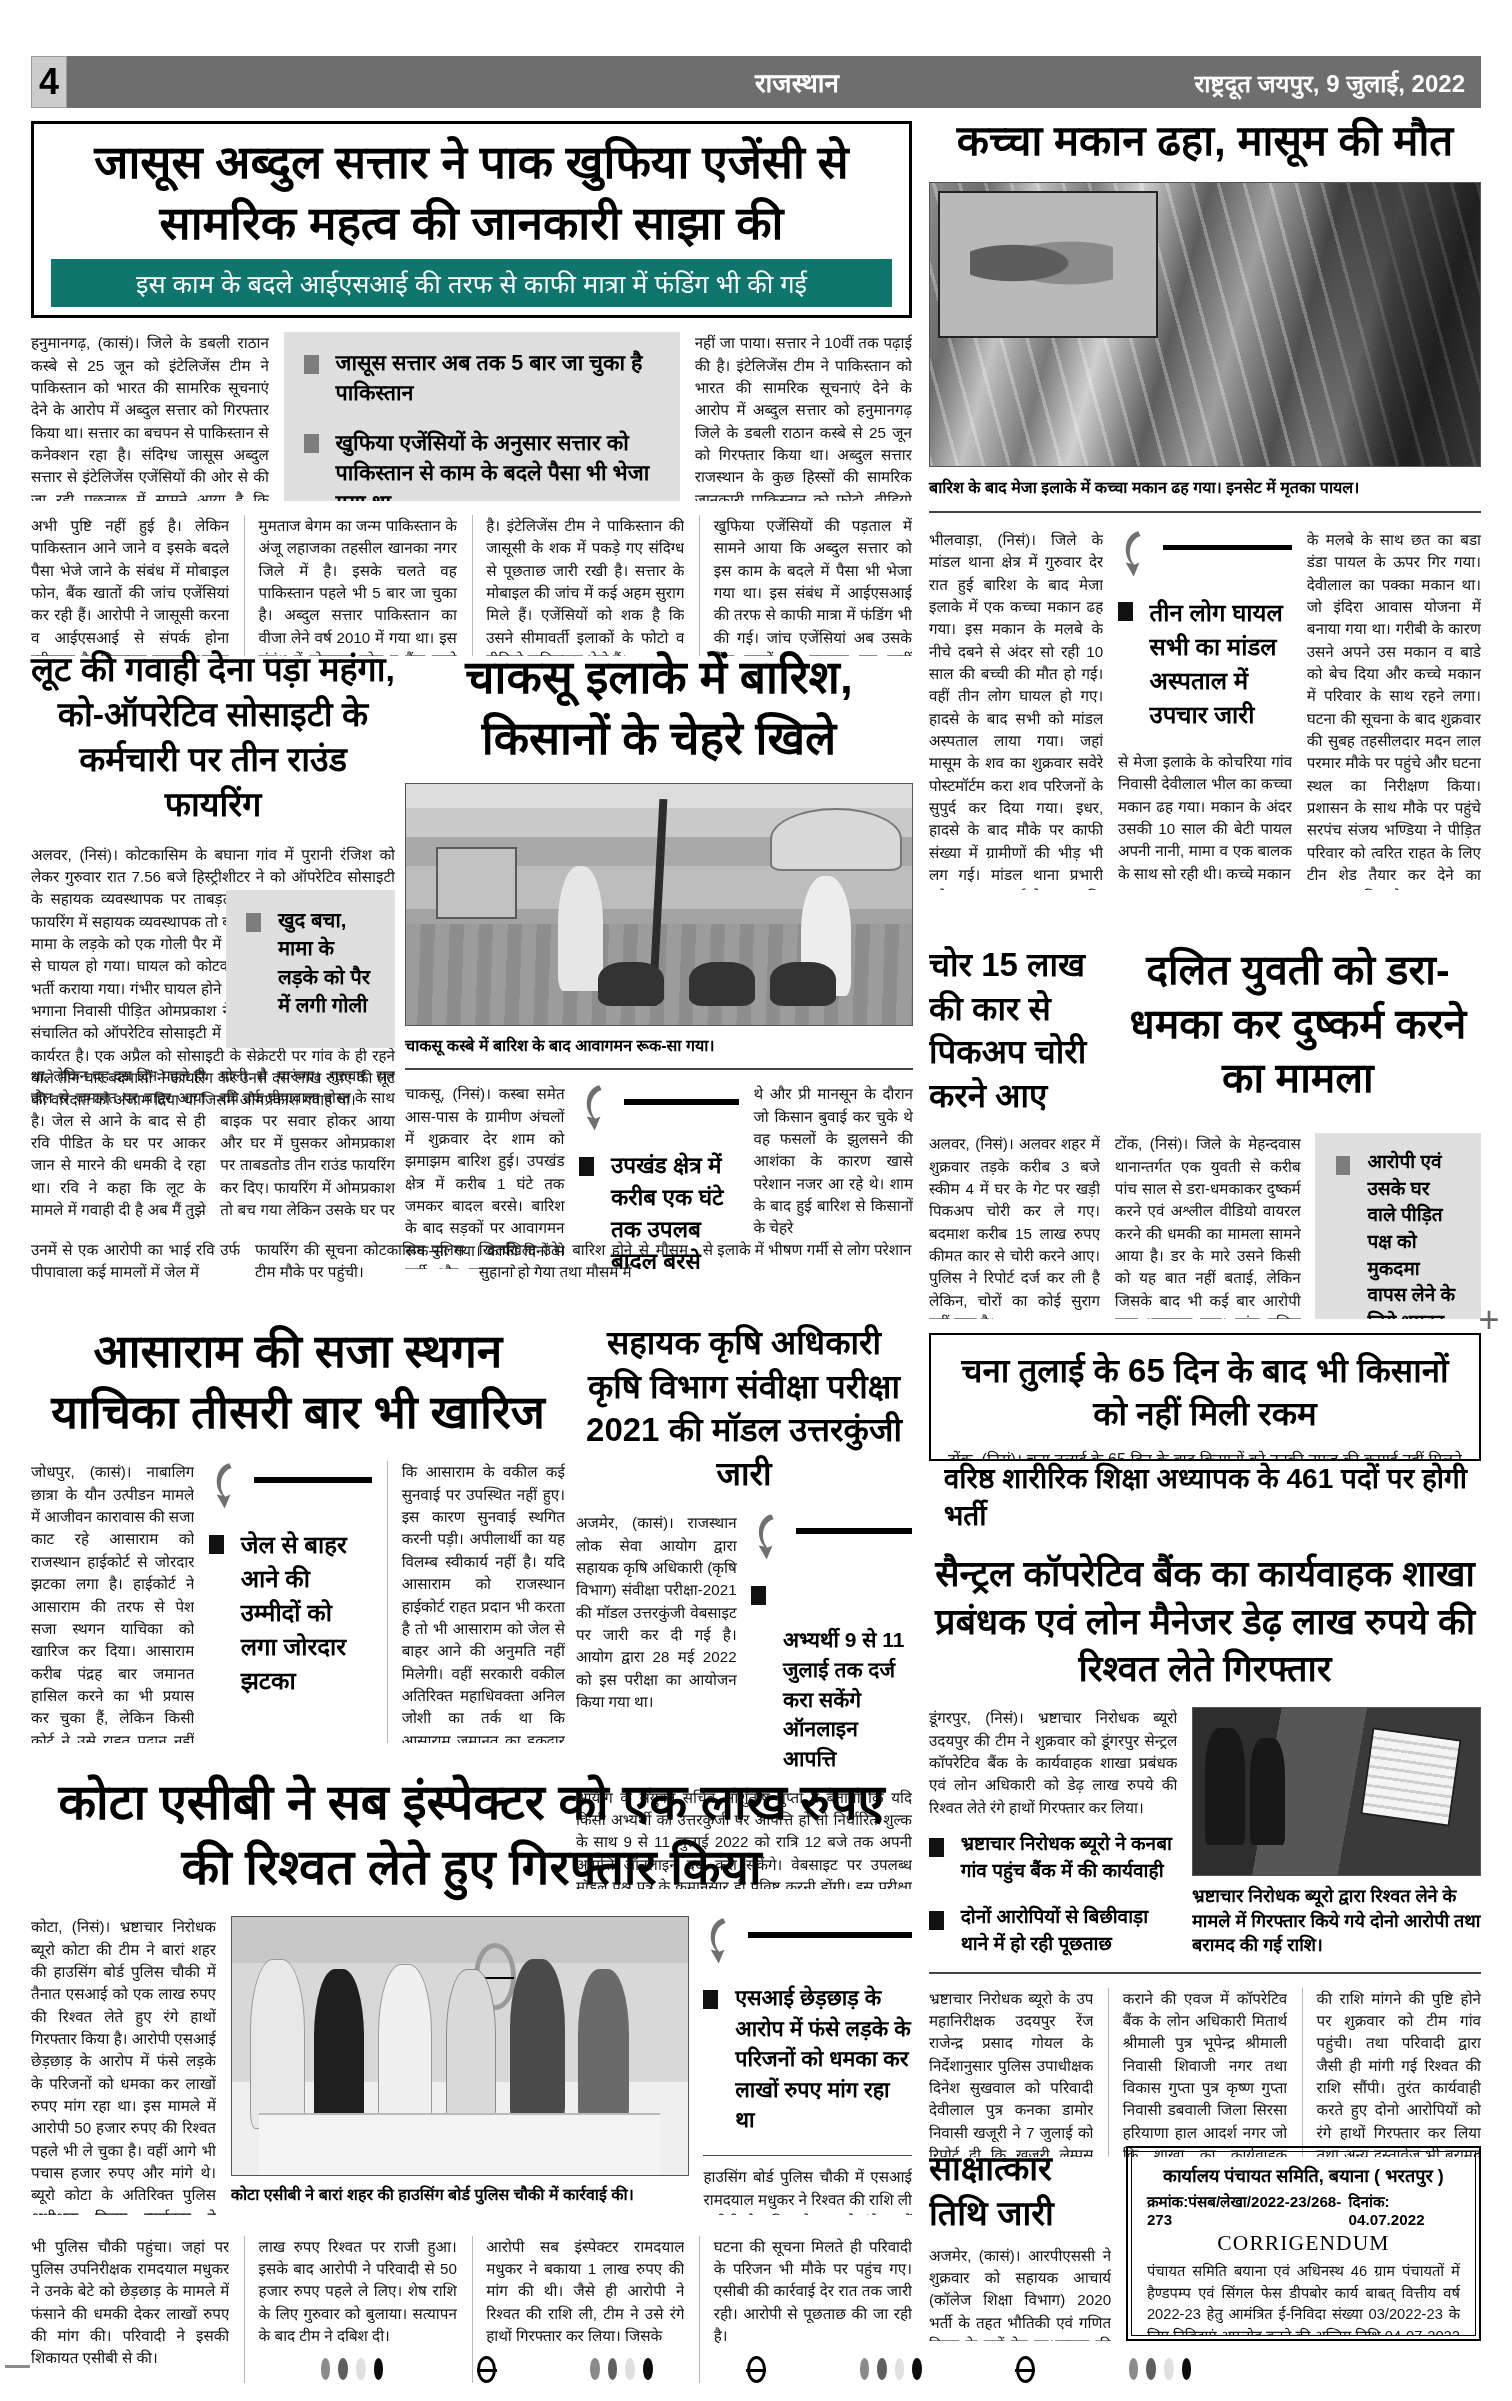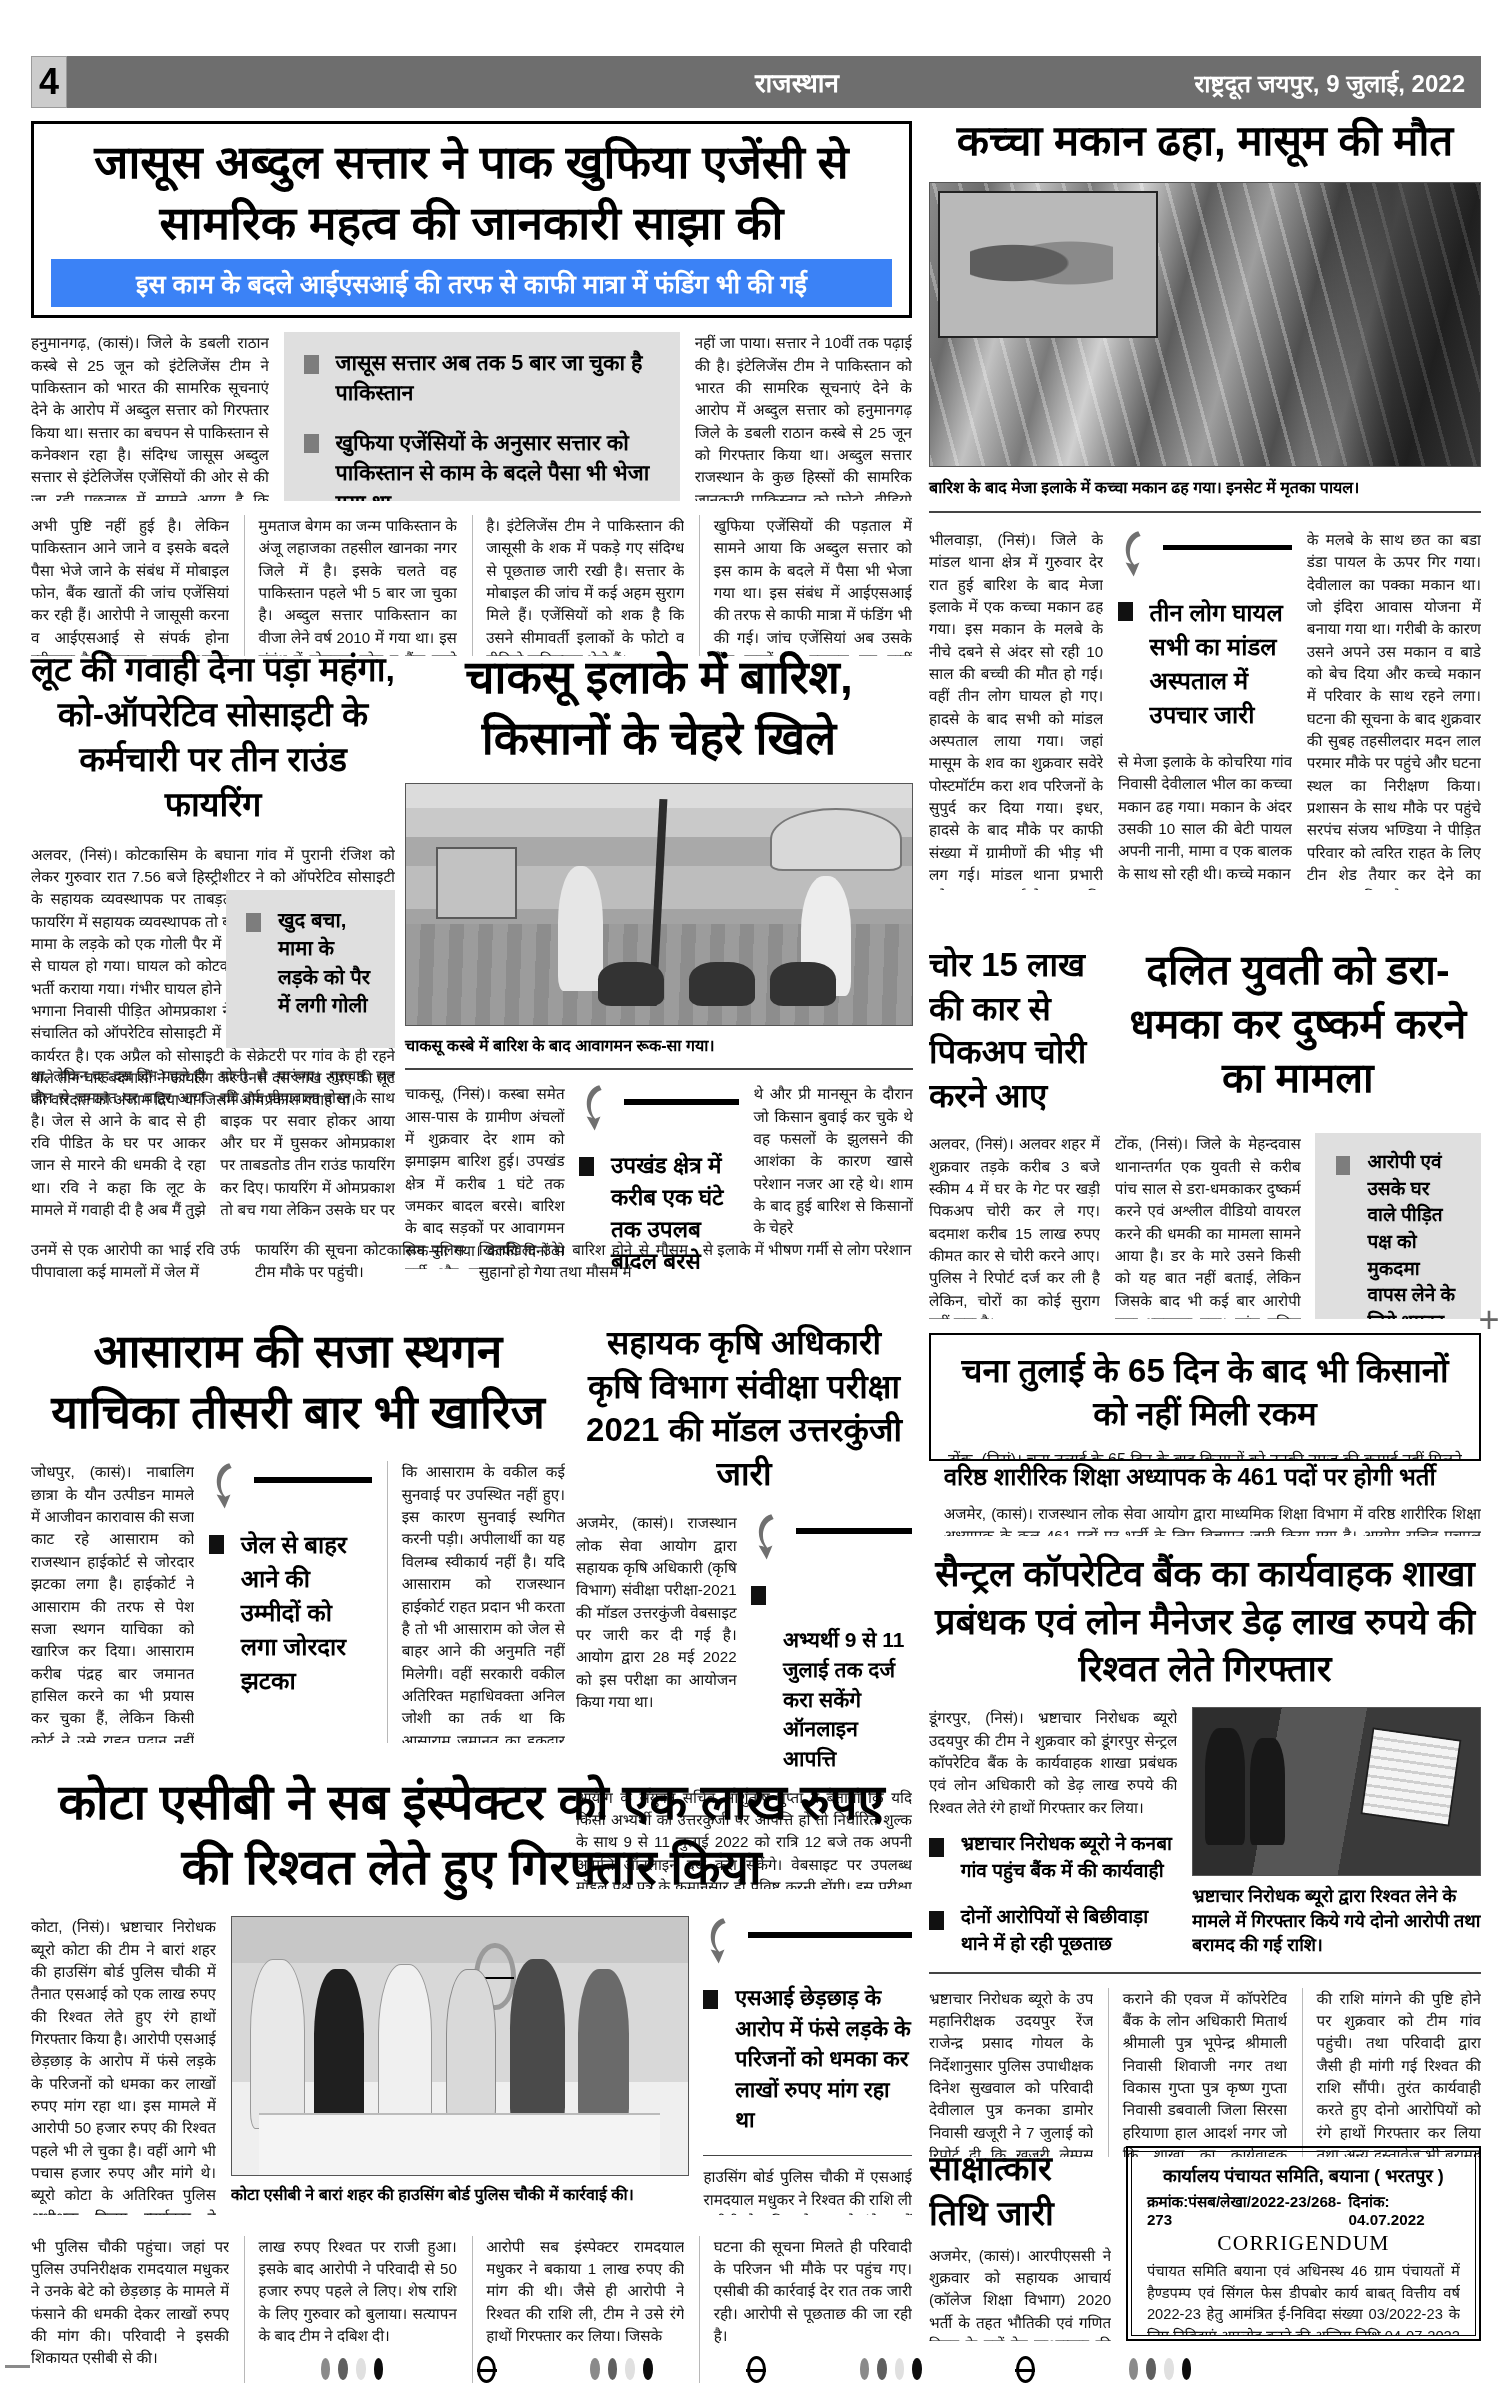--- a/index.html
+++ b/index.html
@@ -11,21 +11,21 @@
   
   .mast { display:flex; align-items:stretch; }
   .pageno { width:36px; background:#cccccc; border:1.1px solid #9a9a9a; color:#000;
             font-size:36px; font-weight:800; display:flex; align-items:center; justify-content:center; }
   .mastbar { flex:1; background:#6e6e6e; color:#fff; position:relative; display:flex; align-items:center; }
   .mast-section { position:absolute; left:0; right:0; text-align:center; font-size:26px; font-weight:700;padding-left:46px; }
   .mast-edition { margin-left:auto; padding-right:16px; font-size:24px; font-weight:700; position:relative; }
 
   .hl { font-weight:800; text-align:center; color:#000; line-height:1.32; }
   .hlbox { border:3.4px solid #000; padding:8px 17px; }
-  .subbar { background:#3b82f6; color:#ffffff; font-weight:700; text-align:center; }
+  .subbar { background:#0f766e; color:#ffffff; font-weight:400; text-align:center; }
 
   .body { font-size:15.2px; line-height:1.47; text-align:justify; color:#121212; overflow:hidden; }
   .cols { display:flex; }
   .col { flex:1; overflow:hidden; }
   .gut { margin-left:14.7px; }
   .vr  { border-left:1.1px solid #b8b8b8; padding-left:13.6px; }
 
   .cap { font-size:16px; font-weight:800; color:#000; line-height:1.35; }
   .rule { background:#444; height:1.7px; }
 
@@ -273,21 +273,21 @@
       </div>
     </div>
   </div>
 
   <div class="abs cols" style="left:929px; top:1333px; width:552px; height:203px;flex-direction:column;">
     <div class="col chana-box" style="flex:0 0 63%;">
       <div class="hl" style="font-size:33px;">चना तुलाई के 65 दिन के बाद भी किसानों को नहीं मिली रकम</div>
       <div class="body" style="margin-top:12.4px; font-size:16px;">टोंक, (निसं)। चना तुलाई के 65 दिन के बाद किसानों को उनकी उपज की कमाई नहीं मिलने पर मुख्यमंत्री के नाम जिला कलेक्टर को ज्ञापन दिया। किसान नेता प्रदेश मंत्री किसान महापंचायत रतन खोखर, पूर्व सरपंच बासेडा किशन खोखर, रोडू नाई, बंशी खाती, चौथू बैरवा, देवा खरेडा, धनराज वैष्णव, रामरतन रुवाला गोपालपुरा आदि ने दिए ज्ञापन में बताया कि किसानों की पहले ही अपनी उपज का भाव नहीं मिलने से किसान कर्जदार है और कर्ज चुकाने की स्थिति में नहीं हैं और फिर राज्य सरकार किसानों से न्यूनतम समर्थन मूल्य से खरीदी गई चना उपज का किसानों के बैंक खातों में ऑनलाइन भुगतान नहीं कर रही है, जिससे किसान दोहरी मार झेल रहे हैं।</div>
     </div>
     <div class="col gut">
-      <div class="hl" style="font-size:24px; text-align:left;">वरिष्ठ शारीरिक शिक्षा अध्यापक के 461 पदों पर होगी भर्ती</div>
+      <div class="hl" style="font-size:28px; text-align:left;">वरिष्ठ शारीरिक शिक्षा अध्यापक के 461 पदों पर होगी भर्ती</div>
       <div class="body" style="margin-top:10.2px;">अजमेर, (कासं)। राजस्थान लोक सेवा आयोग द्वारा माध्यमिक शिक्षा विभाग में वरिष्ठ शारीरिक शिक्षा अध्यापक के कुल 461 पदों पर भर्ती के लिए विज्ञापन जारी किया गया है। आयोग सचिव एचएल अटल ने बताया कि वरिष्ठ शारीरिक शिक्षा अध्यापक भर्ती के लिए ऑनलाइन आवेदन 15 जुलाई से 13 अगस्त 2022 की रात्रि 12 बजे तक स्वीकार किए जाएंगे।</div>
     </div>
   </div>
 
   <div class="abs" style="left:929px; top:1550px; width:552px; height:587px;">
     <div class="hl" style="font-size:36px;">सैन्ट्रल कॉपरेटिव बैंक का कार्यवाहक शाखा प्रबंधक एवं लोन मैनेजर डेढ़ लाख रुपये की रिश्वत लेते गिरफ्तार</div>
     <div class="cols" style="margin-top:14.7px; height:265px;">
       <div class="col" style="flex:0 0 45%;">
         <div class="body">डूंगरपुर, (निसं)। भ्रष्टाचार निरोधक ब्यूरो उदयपुर की टीम ने शुक्रवार को डूंगरपुर सेन्ट्रल कॉपरेटिव बैंक के कार्यवाहक शाखा प्रबंधक एवं लोन अधिकारी को डेढ़ लाख रुपये की रिश्वत लेते रंगे हाथों गिरफ्तार कर लिया।</div>
         <div class="bullet" style="margin-top:12.4px;">

